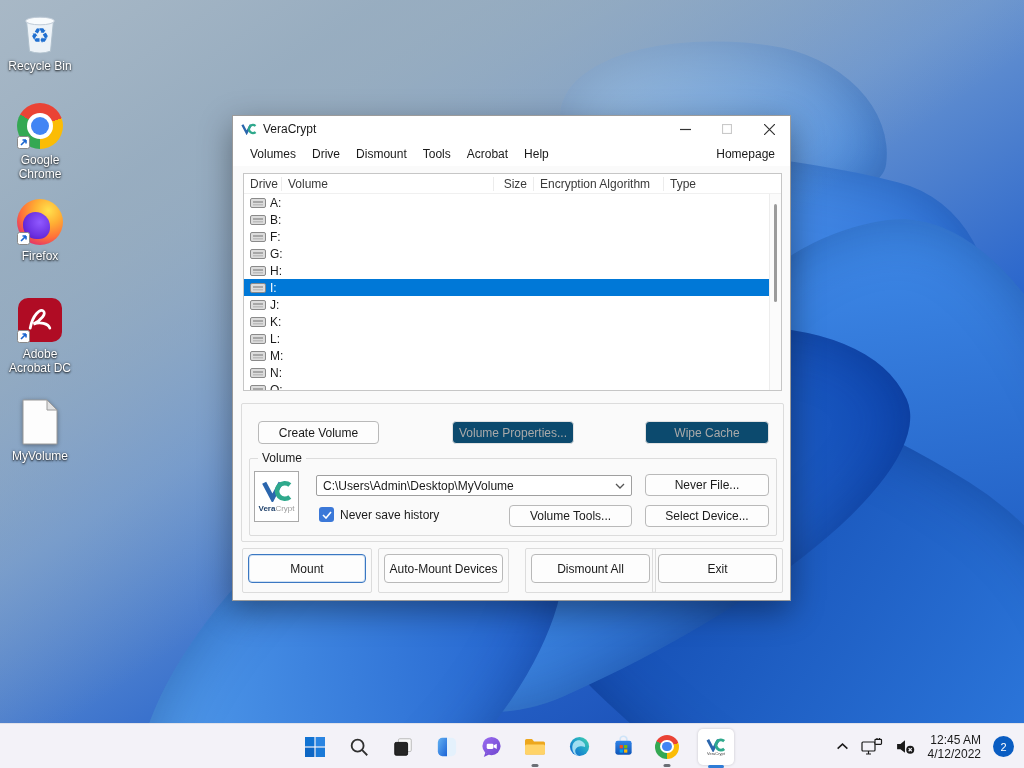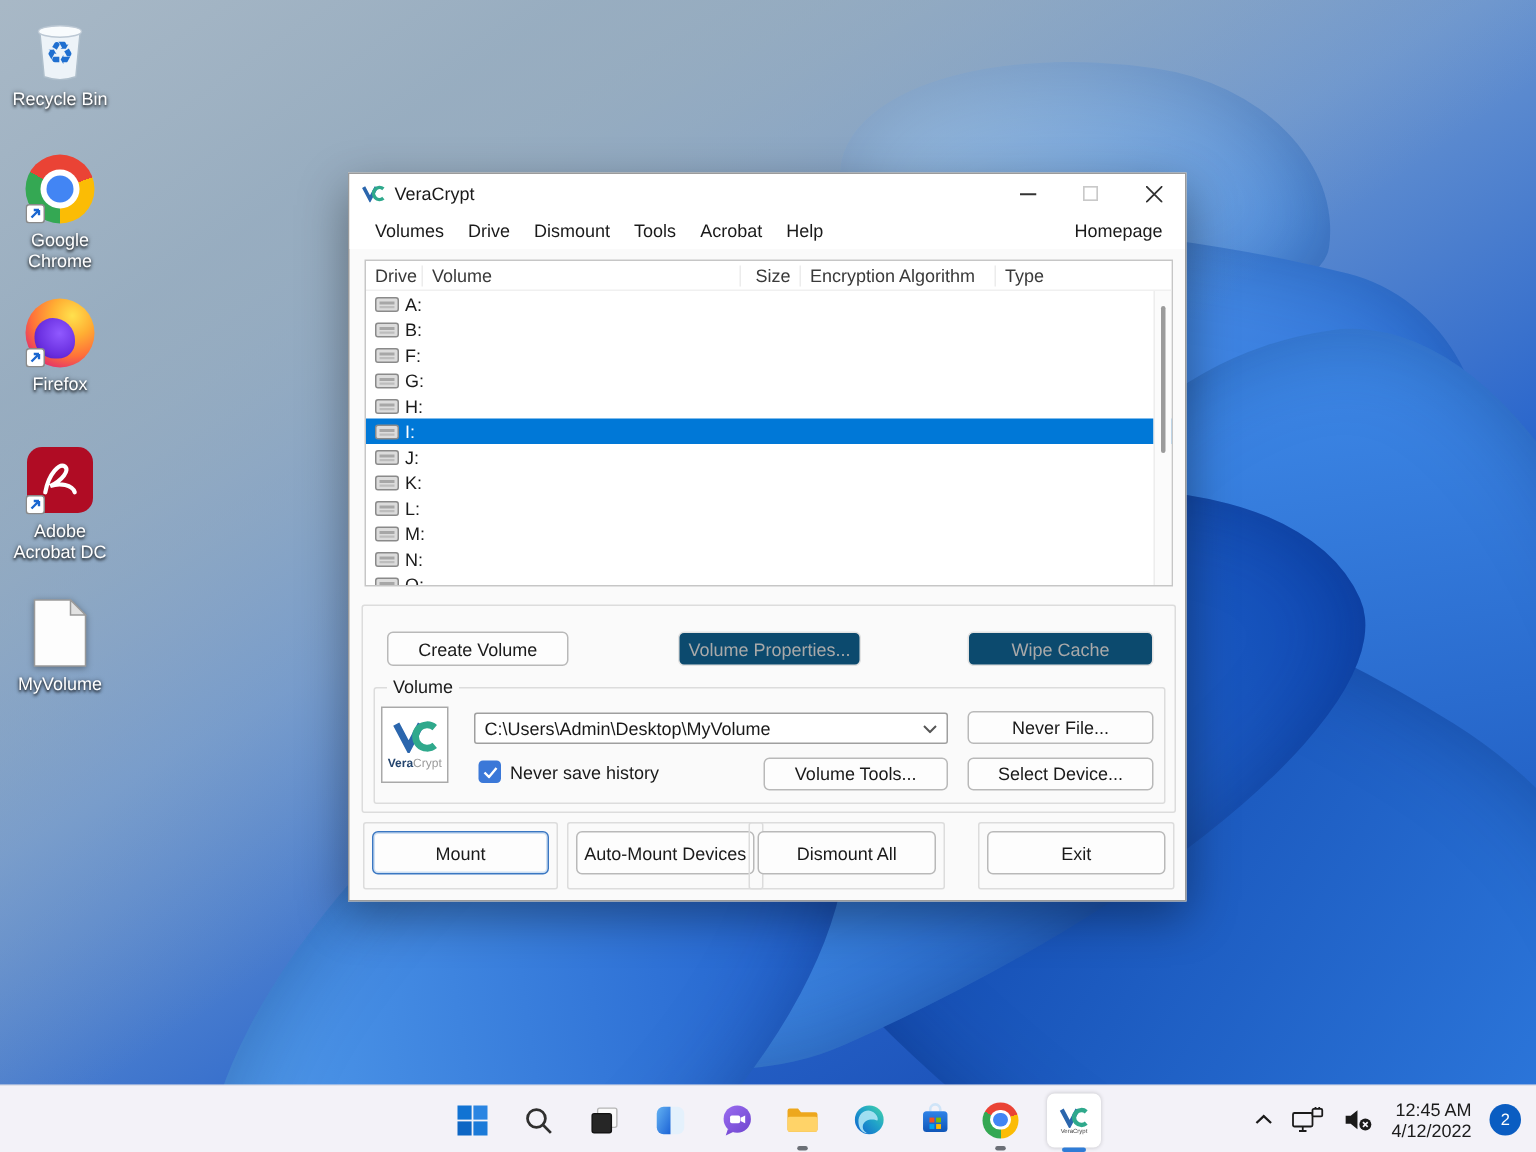--- a/index.html
+++ b/index.html
@@ -376,21 +376,21 @@
 
   <div class="btn" style="left:276px; top:389px; width:123px; height:22px;">Volume Tools...</div>
   <div class="btn" style="left:412px; top:389px; width:124px; height:22px;">Select Device...</div>
 
   <div class="bframe" style="left:9px; width:130px;">
     <div class="btn focus">Mount</div>
   </div>
   <div class="bframe" style="left:145px; width:131px;">
     <div class="btn">Auto-Mount Devices</div>
   </div>
-  <div class="bframe" style="left:266px; width:131px;">
+  <div class="bframe" style="left:292px; width:131px;">
     <div class="btn">Dismount All</div>
   </div>
   <div class="bframe" style="left:419px; width:131px;">
     <div class="btn">Exit</div>
   </div>
 </div>
 
 <div class="taskbar">
   <div class="tb-icons">
 

